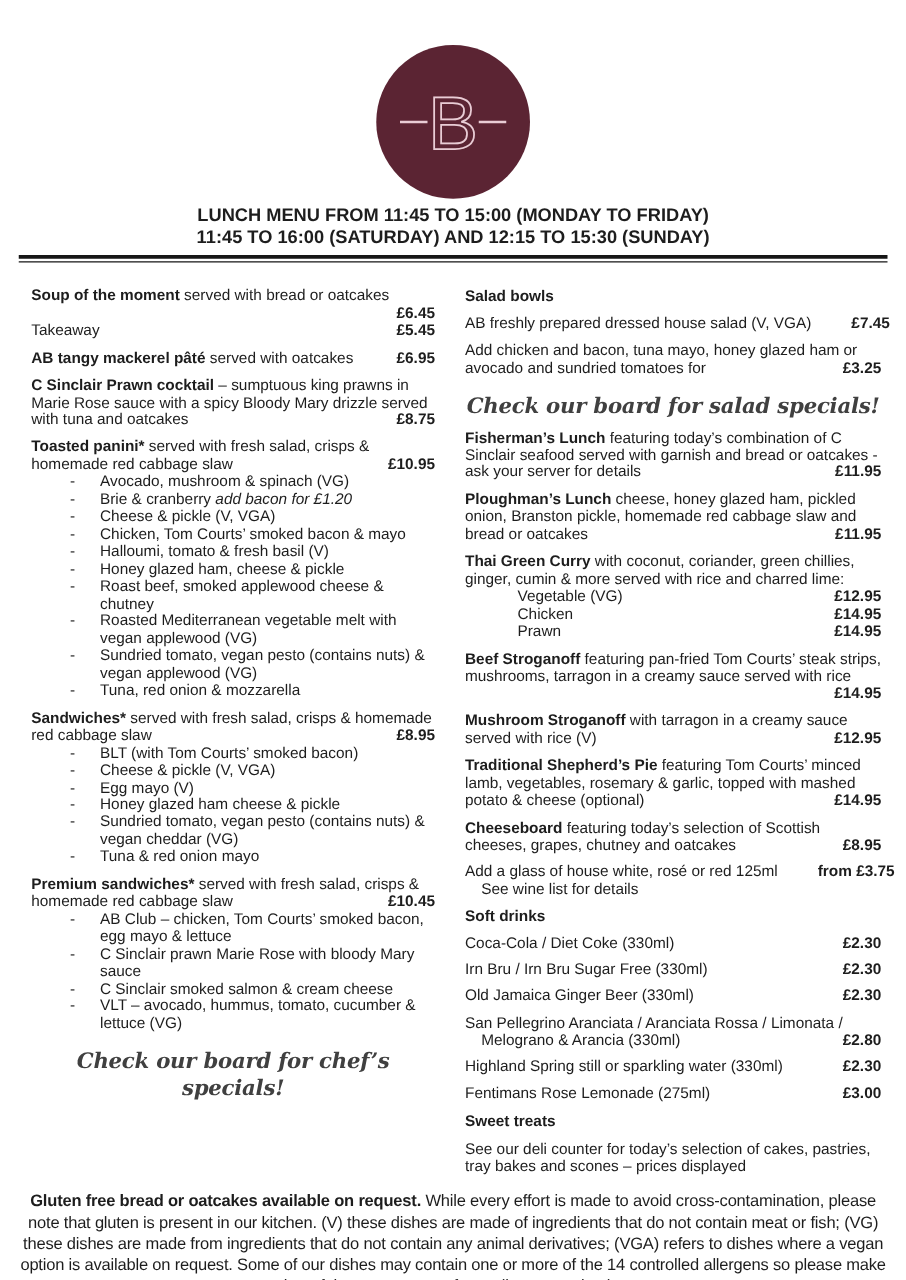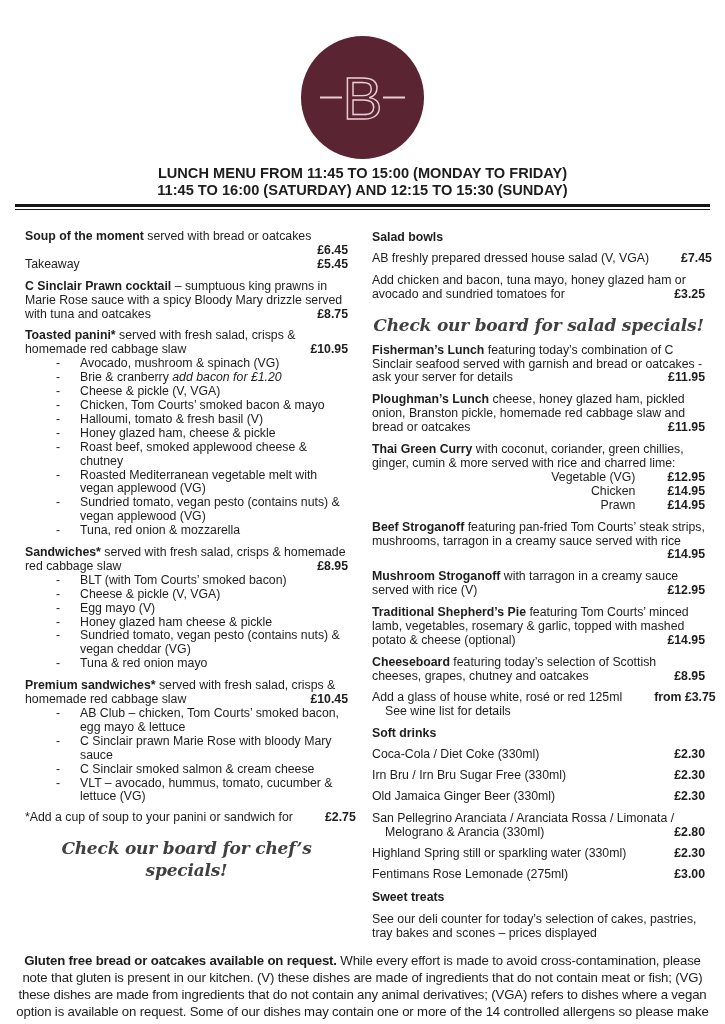--- a/index.html
+++ b/index.html
@@ -22,21 +22,21 @@
   .para,.head{display:flow-root;margin-top:8px;}
   .head{margin-top:9px;}
   .li{position:relative;padding-left:55px;margin-top:0;}
   .li::before{content:"-";position:absolute;left:31px;top:0;}
   .row{display:flex;justify-content:space-between;align-items:baseline;margin-top:7px;gap:26px;}
   .row .txt{white-space:nowrap;}
   .row .price{margin-left:6px;}
   .price{font-weight:700;white-space:nowrap;}
   .fl{float:right;margin-left:8px;}
   .tight{margin-top:0;}
-  .indent{padding-left:42px;justify-content:flex-end;}
+  .indent{padding-left:42px;}
   .indent-sm{padding-left:13px;}
   .hang{padding-left:13px;text-indent:-13px;}
   .gap{}
   .script{
     margin-top:12px;text-align:center;
     font-family:"DejaVu Serif", serif;font-style:italic;font-weight:700;
     font-size:17px;line-height:22px;letter-spacing:-0.2px;color:#404040;
   }
   .footer{
     margin:12px 14px 0;text-align:center;
@@ -65,20 +65,21 @@
 
   <div class="rule"></div>
 
   <div class="cols">
     <div class="col-left" id="col-left">
         <div class="para"><span class="b">Soup of the moment</span><span> served with bread or oatcakes</span><span class="price fl">£6.45</span></div>
         <div class="row tight">
           <span class="txt"><span>Takeaway</span></span>
           <span class="price">£5.45</span>
         </div>
+        <div class="para"><span class="b">AB tangy mackerel pâté</span><span> served with oatcakes</span><span class="price fl">£6.95</span></div>
         <div class="para"><span class="b">C Sinclair Prawn cocktail</span><span> – sumptuous king prawns in Marie Rose sauce with a spicy Bloody Mary drizzle served with tuna and oatcakes</span><span class="price fl">£8.75</span></div>
         <div class="para"><span class="b">Toasted panini*</span><span> served with fresh salad, crisps &amp; homemade red cabbage slaw</span><span class="price fl">£10.95</span></div>
         <div class="li"><span>Avocado, mushroom &amp; spinach (VG)</span></div>
         <div class="li"><span>Brie &amp; cranberry </span><span class="i">add bacon for £1.20</span></div>
         <div class="li"><span>Cheese &amp; pickle (V, VGA)</span></div>
         <div class="li"><span>Chicken, Tom Courts’ smoked bacon &amp; mayo</span></div>
         <div class="li"><span>Halloumi, tomato &amp; fresh basil (V)</span></div>
         <div class="li"><span>Honey glazed ham, cheese &amp; pickle</span></div>
         <div class="li"><span>Roast beef, smoked applewood cheese &amp; chutney</span></div>
         <div class="li"><span>Roasted Mediterranean vegetable melt with vegan applewood (VG)</span></div>
@@ -89,24 +90,20 @@
         <div class="li"><span>Cheese &amp; pickle (V, VGA)</span></div>
         <div class="li"><span>Egg mayo (V)</span></div>
         <div class="li"><span>Honey glazed ham cheese &amp; pickle</span></div>
         <div class="li"><span>Sundried tomato, vegan pesto (contains nuts) &amp; vegan cheddar (VG)</span></div>
         <div class="li"><span>Tuna &amp; red onion mayo</span></div>
         <div class="para"><span class="b">Premium sandwiches*</span><span> served with fresh salad, crisps &amp; homemade red cabbage slaw</span><span class="price fl">£10.45</span></div>
         <div class="li"><span>AB Club – chicken, Tom Courts’ smoked bacon, egg mayo &amp; lettuce</span></div>
         <div class="li"><span>C Sinclair prawn Marie Rose with bloody Mary sauce</span></div>
         <div class="li"><span>C Sinclair smoked salmon &amp; cream cheese</span></div>
         <div class="li"><span>VLT – avocado, hummus, tomato, cucumber &amp; lettuce (VG)</span></div>
-        <div class="row gap">
-          <span class="txt"><span>*Add a cup of soup to your panini or sandwich for</span></span>
-          <span class="price">£2.75</span>
-        </div>
         <div class="script">Check our board for chef’s specials!</div>
       </div>
     <div class="col-right" id="col-right">
         <div class="head"><span class="b">Salad bowls</span></div>
         <div class="row">
           <span class="txt"><span>AB freshly prepared dressed house salad (V, VGA)</span></span>
           <span class="price">£7.45</span>
         </div>
         <div class="para"><span>Add chicken and bacon, tuna mayo, honey glazed ham or avocado and sundried tomatoes for</span><span class="price fl">£3.25</span></div>
         <div class="script">Check our board for salad specials!</div>

